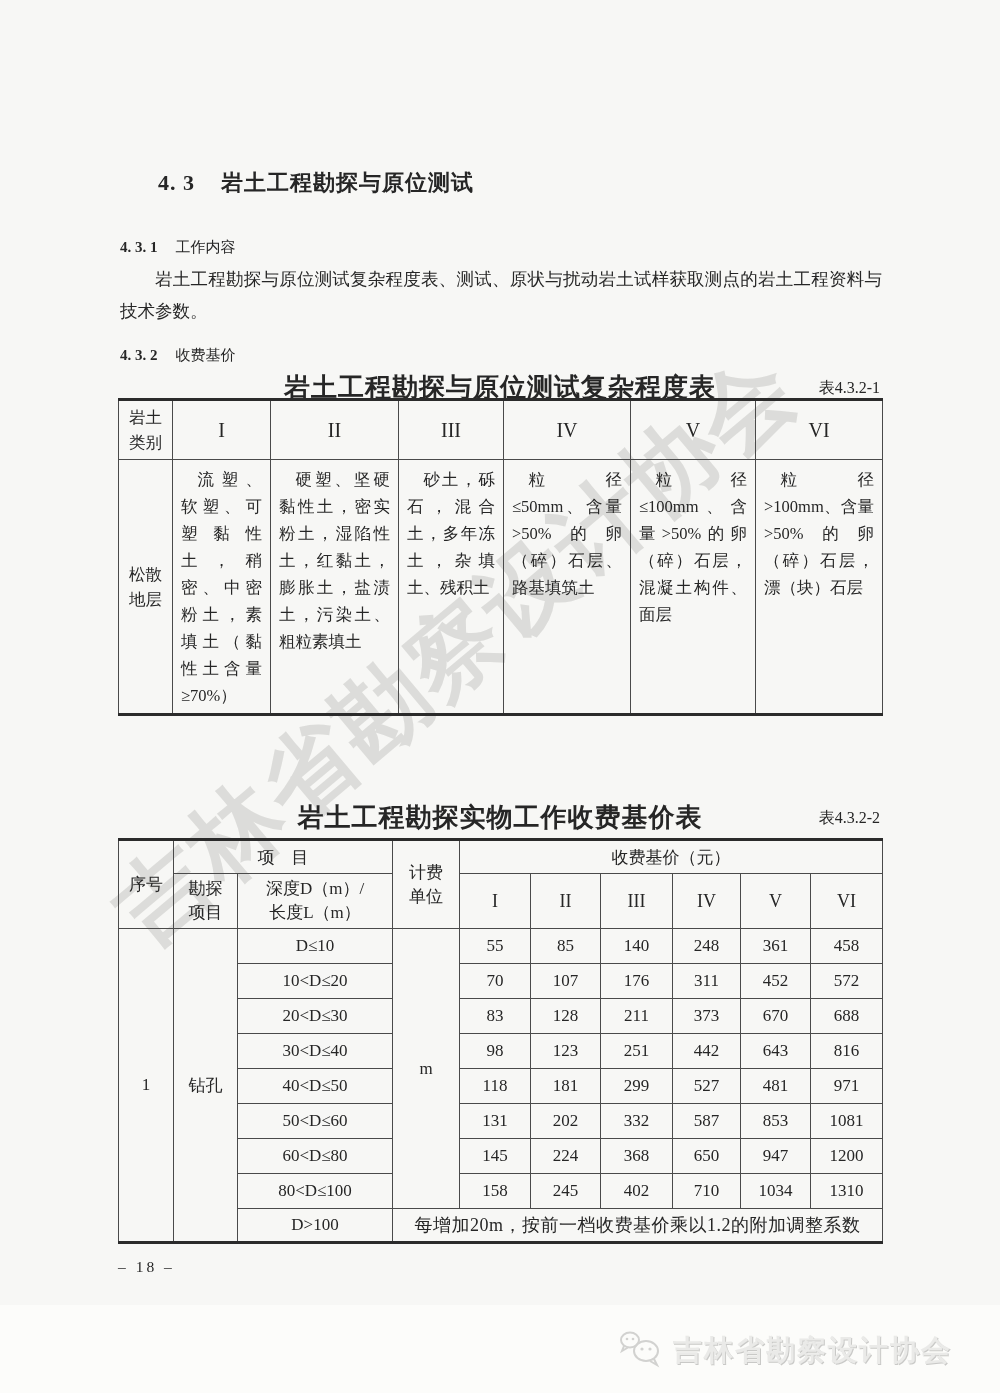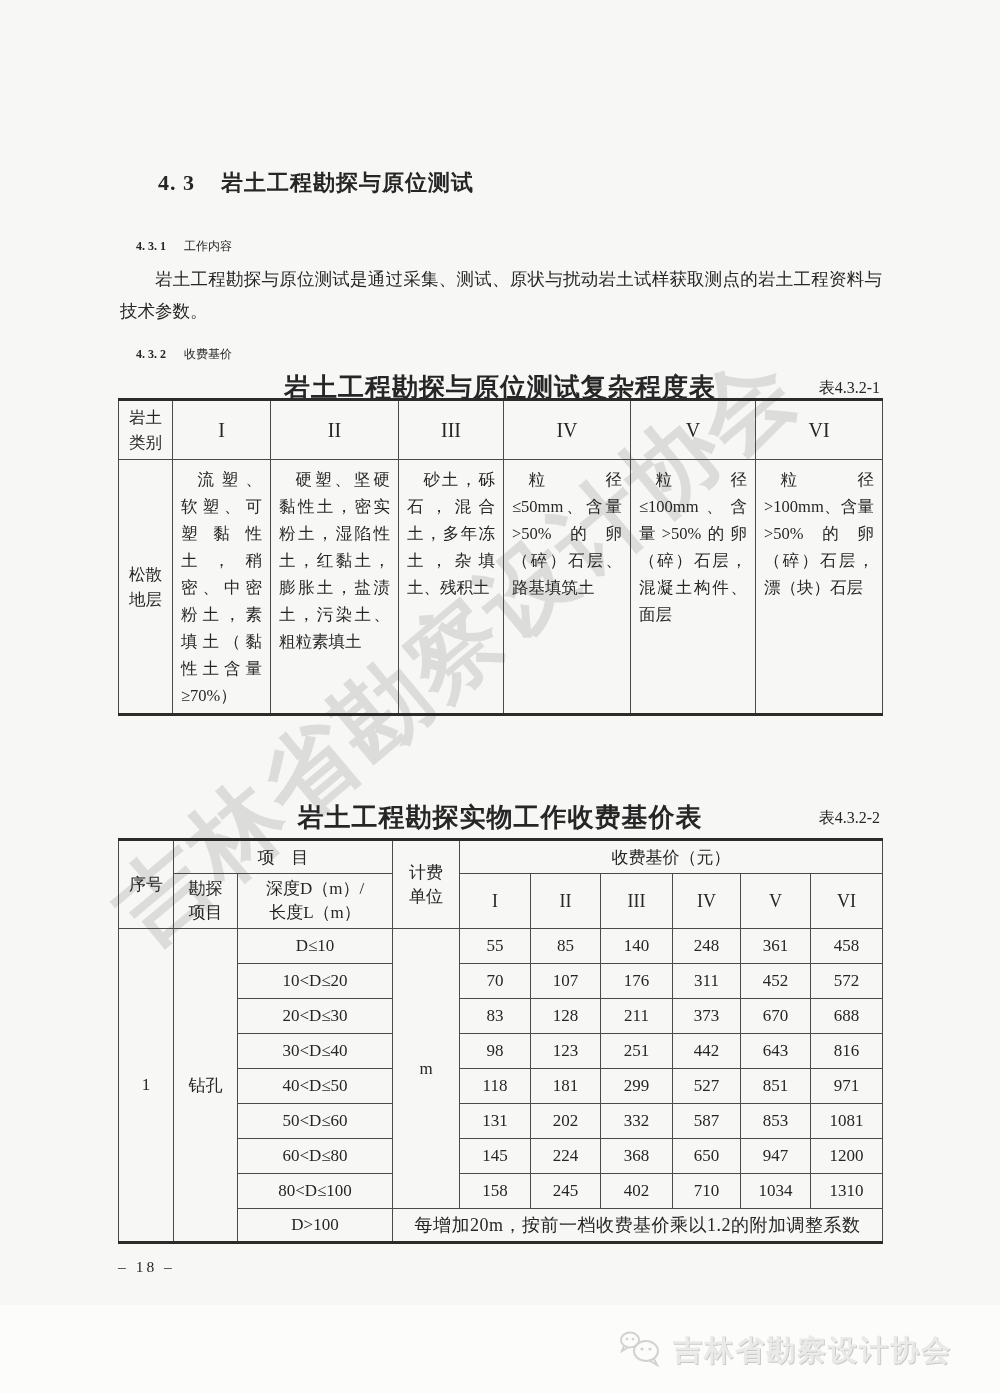--- a/index.html
+++ b/index.html
@@ -18,21 +18,21 @@
     font-size:92px;font-weight:bold;letter-spacing:3px;white-space:nowrap;
     color:rgba(158,158,156,0.30);
     transform:rotate(-40deg);transform-origin:left center;
     pointer-events:none;
   }
 
   .z{position:absolute;z-index:1;}
 
   .h1{left:120px;top:168px;font-size:22px;font-weight:bold;letter-spacing:1px;margin-left:38px;}
   .h1 .num{margin-right:26px;}
-  .sub{left:136px;top:238px;font-size:12px;}
+  .sub{left:120px;top:238px;font-size:15px;}
   .sub .num{font-weight:bold;margin-right:18px;}
   .sub2{top:346px;}
   .para{
     left:120px;top:264px;width:762px;
     font-size:17.5px;line-height:31.5px;
     text-indent:2em;text-align:justify;margin:0;
   }
 
   .tcap{left:118px;width:764px;height:28px;}
   .tcap .ttl{
@@ -103,21 +103,21 @@
   <div class="watermark">吉林省勘察设计协会</div>
 
   <div class="z h1">
     <span class="num">4. 3</span><span>岩土工程勘探与原位测试</span>
   </div>
 
   <div class="z sub">
     <span class="num">4. 3. 1</span><span>工作内容</span>
   </div>
 
-  <p class="z para">岩土工程勘探与原位测试是通过采集、测试、原状与扰动岩土试样获取测点的岩土工程资料与技术参数。</p>
+  <p class="z para">岩土工程勘探与原位测试复杂程度表、测试、原状与扰动岩土试样获取测点的岩土工程资料与技术参数。</p>
 
   <div class="z sub sub2">
     <span class="num">4. 3. 2</span><span>收费基价</span>
   </div>
 
   <div class="z tcap tcap1">
     <span class="ttl">岩土工程勘探与原位测试复杂程度表</span>
     <span class="cap">表4.3.2-1</span>
   </div>
 
@@ -242,21 +242,21 @@
       <td>442</td>
       <td>643</td>
       <td>816</td>
     </tr>
     <tr class="dr">
       <td>40&lt;D≤50</td>
       <td>118</td>
       <td>181</td>
       <td>299</td>
       <td>527</td>
-      <td>851</td>
+      <td>481</td>
       <td>971</td>
     </tr>
     <tr class="dr">
       <td>50&lt;D≤60</td>
       <td>131</td>
       <td>202</td>
       <td>332</td>
       <td>587</td>
       <td>853</td>
       <td>1081</td>

